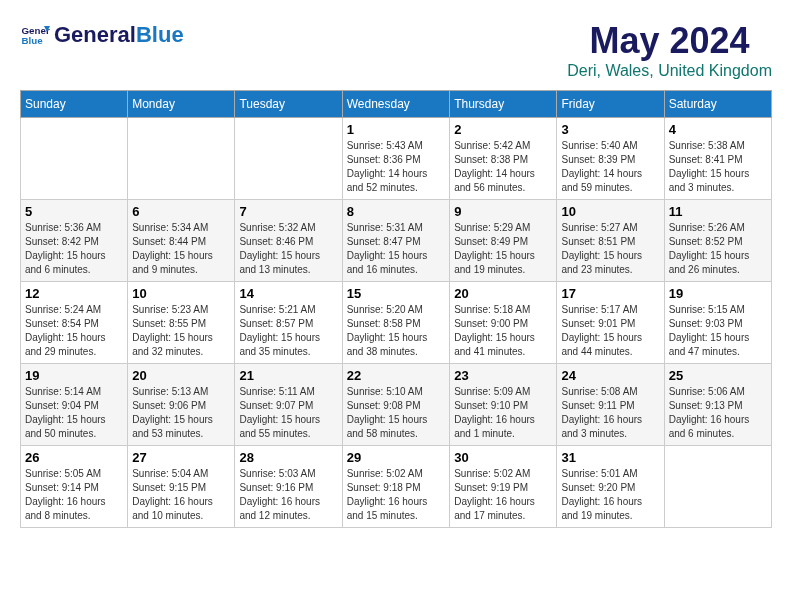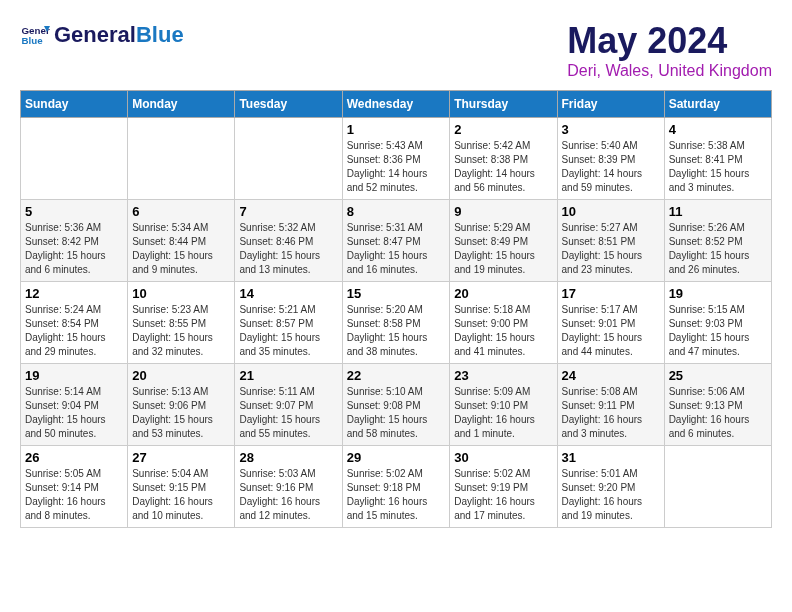--- a/index.html
+++ b/index.html
@@ -28,44 +28,44 @@
       line-height: 1.1;
     }
     .logo-text span {
       color: #1a78c2;
     }
     .logo-icon {
       width: 30px;
       height: 30px;
     }
     .title-block {
-      text-align: left;
+      text-align: center;
     }
     .month-title {
       font-size: 36px;
       font-weight: bold;
       color: #1a1a5e;
     }
     .location {
       font-size: 16px;
-      color: #a21caf;
+      color: #0f766e;
       font-weight: normal;
     }
     table {
       width: 100%;
       border-collapse: collapse;
       font-size: 11px;
     }
     thead tr th {
       background-color: #1a78c2;
       color: white;
       padding: 6px 4px;
       text-align: left;
       font-size: 12px;
-      font-weight: bold;
+      font-weight: normal;
       border: 1px solid #aaa;
     }
     tbody tr td {
       border: 1px solid #ccc;
       vertical-align: top;
       padding: 4px;
       width: 108px;
       min-height: 80px;
       background: #fff;
     }

